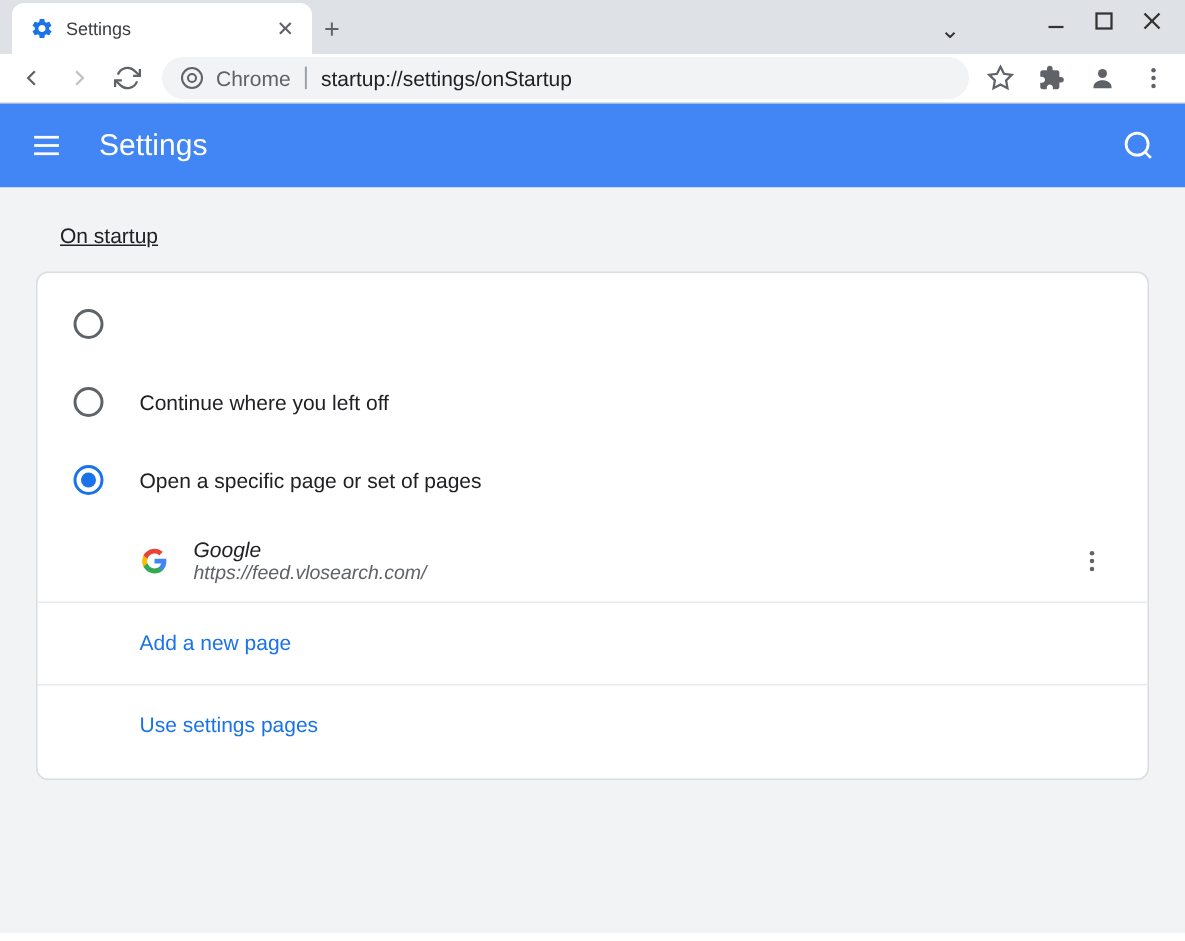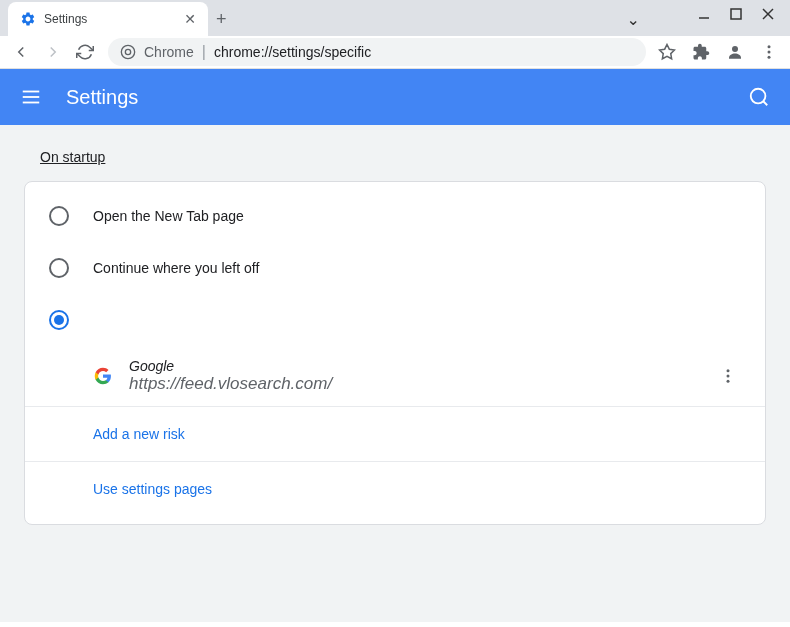--- a/index.html
+++ b/index.html
@@ -42,21 +42,21 @@
     .card { background: #fff; border-radius: 8px; border: 1px solid #dadce0; padding: 8px 0; }
     .radio-row { display: flex; align-items: center; padding: 16px 24px; gap: 24px; cursor: pointer; }
     .radio { width: 20px; height: 20px; border: 2px solid #5f6368; border-radius: 50%; display: flex; align-items: center; justify-content: center; flex-shrink: 0; }
     .radio.selected { border-color: #1a73e8; }
     .radio.selected::after { content: ''; width: 10px; height: 10px; background: #1a73e8; border-radius: 50%; }
     .radio-label { font-size: 14px; color: #202124; }
     .page-row { display: flex; align-items: center; padding: 12px 24px 12px 68px; gap: 16px; }
     .favicon { width: 20px; height: 20px; display: flex; align-items: center; justify-content: center; font-weight: bold; font-size: 14px; }
     .page-info { flex: 1; font-style: italic; }
     .page-name { font-size: 14px; color: #202124; }
-    .page-url { font-size: 17px; color: #5f6368; }
+    .page-url { font-size: 13px; color: #5f6368; }
     .more-vert { color: #5f6368; cursor: pointer; padding: 4px; }
     .action-row { padding: 18px 24px 18px 68px; border-top: 1px solid #e8eaed; }
     .action-link { font-size: 14px; color: #1a73e8; cursor: pointer; }
     
     svg { display: block; }
   </style>
 </head>
 <body>
 
 <div class="watermark">PC</div>
@@ -113,21 +113,21 @@
   </span>
   <div class="omnibox">
     <span class="omnibox-icon">
       <svg width="16" height="16" viewBox="0 0 24 24">
           <circle cx="12" cy="12" r="10" fill="none" stroke="#5f6368" stroke-width="2"></circle>
           <circle cx="12" cy="12" r="4" fill="none" stroke="#5f6368" stroke-width="2"></circle>
         </svg>
     </span>
     <span class="omnibox-prefix">Chrome</span>
     <span class="omnibox-divider">|</span>
-    <span class="omnibox-url">chrome://settings/specific</span>
+    <span class="omnibox-url">startup://settings/onStartup</span>
   </div>
   <div class="toolbar-right">
     <span class="toolbar-icon">
       <svg width="18" height="18" viewBox="0 0 24 24" fill="none" stroke="#5f6368" stroke-width="2">
           <polygon points="12 2 15.09 8.26 22 9.27 17 14.14 18.18 21.02 12 17.77 5.82 21.02 7 14.14 2 9.27 8.91 8.26 12 2"></polygon>
         </svg>
     </span>
     <span class="toolbar-icon">
       <svg width="18" height="18" viewBox="0 0 24 24" fill="#5f6368">
           <path d="M20.5 11H19V7c0-1.1-.9-2-2-2h-4V3.5C13 2.12 11.88 1 10.5 1S8 2.12 8 3.5V5H4c-1.1 0-1.99.9-1.99 2v3.8H3.5c1.49 0 2.7 1.21 2.7 2.7s-1.21 2.7-2.7 2.7H2V20c0 1.1.9 2 2 2h3.8v-1.5c0-1.49 1.21-2.7 2.7-2.7 1.49 0 2.7 1.21 2.7 2.7V22H17c1.1 0 2-.9 2-2v-4h1.5c1.38 0 2.5-1.12 2.5-2.5S21.88 11 20.5 11z"></path>
@@ -164,28 +164,28 @@
         <line x1="21" y1="21" x2="16.65" y2="16.65"></line>
       </svg>
   </span>
 </div>
 
 <div class="content">
   <div class="section-title">On startup</div>
   <div class="card">
     <div class="radio-row">
       <div class="radio"></div>
-      <span class="radio-label">Open the New Tab page</span>
     </div>
     <div class="radio-row">
       <div class="radio"></div>
       <span class="radio-label">Continue where you left off</span>
     </div>
     <div class="radio-row">
       <div class="radio selected"></div>
+      <span class="radio-label">Open a specific page or set of pages</span>
     </div>
     <div class="page-row">
       <span class="favicon">
         <svg width="18" height="18" viewBox="0 0 24 24">
             <path fill="#4285F4" d="M22.56 12.25c0-.78-.07-1.53-.2-2.25H12v4.26h5.92c-.26 1.37-1.04 2.53-2.21 3.31v2.77h3.57c2.08-1.92 3.28-4.74 3.28-8.09z"></path>
             <path fill="#34A853" d="M12 23c2.97 0 5.46-.98 7.28-2.66l-3.57-2.77c-.98.66-2.23 1.06-3.71 1.06-2.86 0-5.29-1.93-6.16-4.53H2.18v2.84C3.99 20.53 7.7 23 12 23z"></path>
             <path fill="#FBBC05" d="M5.84 14.09c-.22-.66-.35-1.36-.35-2.09s.13-1.43.35-2.09V7.07H2.18C1.43 8.55 1 10.22 1 12s.43 3.45 1.18 4.93l2.85-2.22.81-.62z"></path>
             <path fill="#EA4335" d="M12 5.38c1.62 0 3.06.56 4.21 1.64l3.15-3.15C17.45 2.09 14.97 1 12 1 7.7 1 3.99 3.47 2.18 7.07l3.66 2.84c.87-2.6 3.3-4.53 6.16-4.53z"></path>
           </svg>
       </span>
@@ -195,19 +195,19 @@
       </div>
       <span class="more-vert">
         <svg width="18" height="18" viewBox="0 0 24 24" fill="#5f6368">
             <circle cx="12" cy="5" r="2"></circle>
             <circle cx="12" cy="12" r="2"></circle>
             <circle cx="12" cy="19" r="2"></circle>
           </svg>
       </span>
     </div>
     <div class="action-row">
-      <span class="action-link">Add a new risk</span>
+      <span class="action-link">Add a new page</span>
     </div>
     <div class="action-row">
       <span class="action-link">Use settings pages</span>
     </div>
   </div>
 </div>
 
 </body></html>

